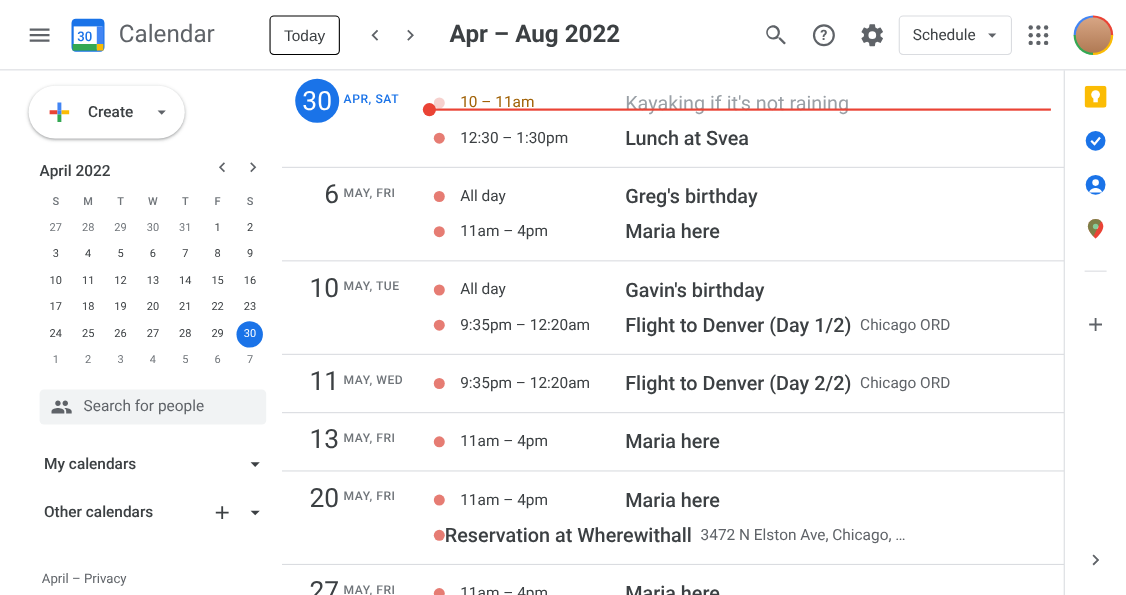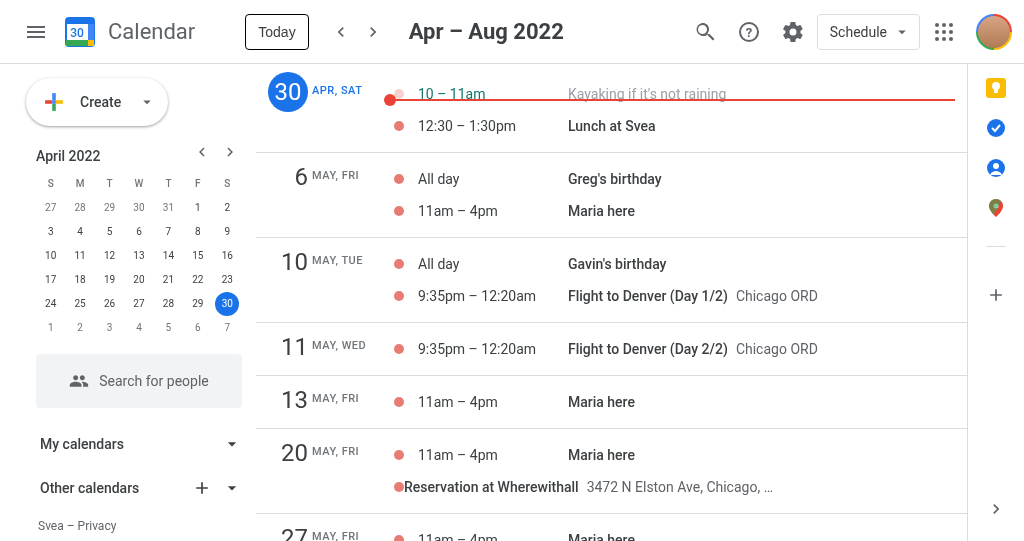--- a/index.html
+++ b/index.html
@@ -47,21 +47,21 @@
 .mini-cal { padding: 0 14px 0 20px;}
 .mini-head { display:flex; align-items:flex-end; margin-bottom:8px;}
 .mini-title { font-size:14px; color:#3c4043; font-weight:500; flex:1;}
 .mini-nav { display:flex; gap:4px;}
 .mini-nav .nav-arrow { width:24px; height:24px; color:#5f6368;}
 .mini-grid { display:grid; grid-template-columns: repeat(7, 1fr); gap: 0; font-size:10px; color:#70757a; text-align:center;}
 .mini-grid .dow { color:#70757a; font-weight:500; height:24px; line-height:24px;}
 .mini-grid .day { height:24px; line-height:24px; cursor:pointer; color:#3c4043; position:relative;}
 .mini-grid .day.muted { color:#70757a;}
 .mini-grid .day.today { background:#1a73e8; color:#fff; border-radius:50%; width:24px; margin:0 auto;}
-.search-people { margin: 14px 14px 0 20px; background:#f1f3f4; border-radius:4px; height:54px; display:flex; align-items:center; padding:0 10px; gap:10px; color:#5f6368; cursor:text;justify-content:center;}
+.search-people { margin: 14px 14px 0 20px; background:#f1f3f4; border-radius:4px; height:32px; display:flex; align-items:center; padding:0 10px; gap:10px; color:#5f6368; cursor:text;}
 .section-row { display:flex; align-items:center; height:36px; padding: 0 14px 0 24px; margin-top:18px; cursor:pointer; color:#3c4043; font-weight:500; font-size:14px;}
 .section-row .spacer{flex:1;}
 .section-row .add { width:24px; height:24px; display:flex; align-items:center; justify-content:center; margin-right:8px; color:#3c4043;}
 .footer-links { margin-top:auto; padding: 0 0 8px 22px; font-size:12px; color:#5f6368;}
 .footer-links a { color:#5f6368; text-decoration:none;}
 
 
 .content-wrap { flex:1; display:flex; position:relative;}
 .schedule { flex:1; overflow-y:auto; border-right:1px solid #dadce0; position:relative;}
 .schedule::-webkit-scrollbar { width:12px;}
@@ -71,22 +71,22 @@
 .day-date { width: 56px; text-align:right; padding-right: 4px;}
 .day-date .num { font-size:24px; color:#3c4043; line-height:28px;}
 .day-date .num.today{ background:#1a73e8; color:#fff; width:40px; height:40px; border-radius:50%; display:inline-flex; align-items:center; justify-content:center; margin-top:-6px;}
 .day-label { width: 78px; font-size:11px; color:#70757a; letter-spacing:0.5px; text-transform:uppercase; padding-top:6px; font-weight:500;}
 .day-label.today { color:#1a73e8;}
 .events { flex:1;}
 .event-row { display:flex; align-items:center; height:32px; cursor:pointer; padding-left: 4px;}
 .event-dot { width:10px; height:10px; border-radius:50%; background:#e67c73; flex-shrink:0;}
 .event-dot.past { opacity:0.35;}
 .event-time { width:150px; margin-left:14px; font-size:14px; color:#3c4043;}
-.event-time.past { color:#0f766e;}
-.event-title { font-size:14px; color:#3c4043; font-weight:500;}
+.event-time.past { color:#a16207;}
+.event-title { font-size:18px; color:#3c4043; font-weight:500;}
 .event-title.past { color:#9aa0a6; font-weight:400;}
 .event-loc { margin-left:8px; font-size:14px; color:#5f6368; font-weight:400;}
 .now-line { position:absolute; left:134px; right:12px; height:2px; background:#ea4335; top:35px; z-index:2;}
 .now-dot { position:absolute; width:12px; height:12px; border-radius:50%; background:#ea4335; left:-6px; top:-5px;}
 
 
 .sidepanel { width:56px; display:flex; flex-direction:column; align-items:center; padding-top:14px; gap:20px;}
 .sp-app { width:20px; height:20px; cursor:pointer;}
 .sp-div { height:1px; width:20px; background:#dadce0; margin:8px 0;}
 .sp-add { width:40px; height:40px; display:flex; align-items:center; justify-content:center; color:#5f6368; cursor:pointer; font-size:24px;}
@@ -282,21 +282,21 @@
           <svg width="20" height="20" viewBox="0 0 24 24">
             <path fill="#3c4043" d="M19 13h-6v6h-2v-6H5v-2h6V5h2v6h6v2z"></path>
           </svg>
         </span>
       <svg width="20" height="20" viewBox="0 0 24 24">
           <path fill="#3c4043" d="M7 10l5 5 5-5z"></path>
         </svg>
     </div>
 
     <div class="footer-links">
-      <a href="#">Svea</a><span> – </span><a href="#">Privacy</a>
+      <a href="#">April</a><span> – </span><a href="#">Privacy</a>
     </div>
   </div>
 
   <div class="content-wrap">
     <div class="schedule" id="schedule">
       <div class="now-line">
           <div class="now-dot"></div>
         </div>
     <div class="day-block first">
           <div class="day-date"><span class="num today">30</span></div>

